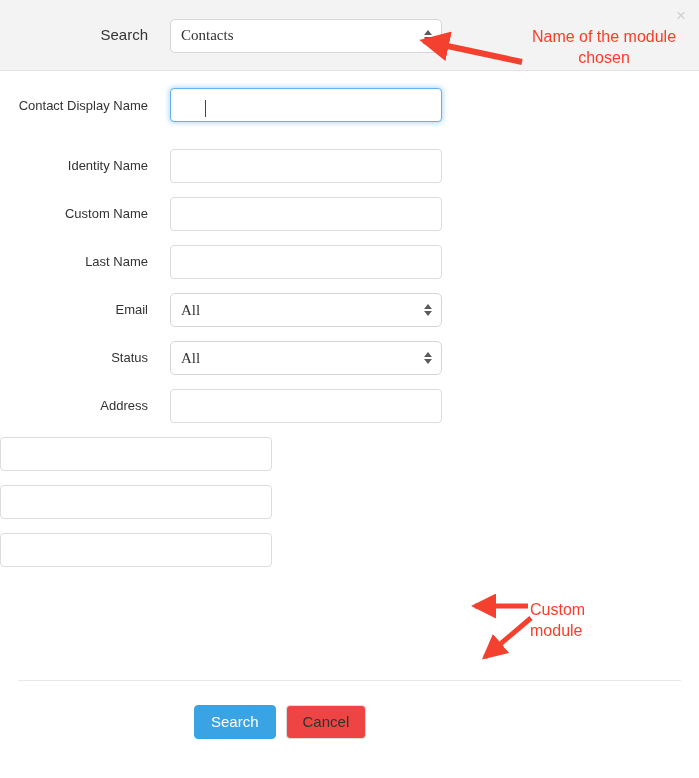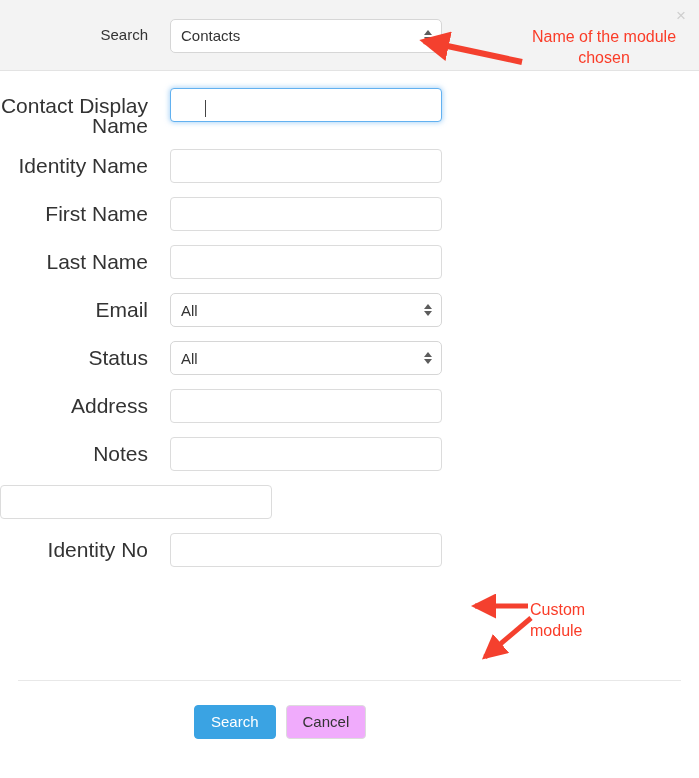--- a/index.html
+++ b/index.html
@@ -60,37 +60,37 @@
   .form-row {
     display: flex;
     align-items: center;
     height: 48px;
   }
   .form-row.tall { height: 54px; align-items: flex-start; }
   .field-label {
     width: 170px;
     text-align: right;
     padding-right: 22px;
-    font-size: 21px;
+    font-size: 13px;
     color: #333;
     line-height: 20px;
     flex: 0 0 170px;
   }
   .form-row.tall .field-label { padding-top: 8px; }
   .field-control { flex: 0 0 316px; }
 
   input.text-field,
   .select-field {
     display: block;
     width: 272px;
     height: 34px;
     border: 1px solid #dcdcdc;
     border-radius: 4px;
     background: #ffffff;
-    font-family: Liberation Sans, sans-serif;
+    font-family: Liberation Serif, serif;
     font-size: 15px;
     color: #333;
     padding: 0 10px;
     outline: none;
   }
   input.text-field::placeholder { color: #b7b7b7; }
 
   input.text-field.focused {
     border: 1px solid #62b1f0;
     box-shadow: 0 0 5px 1px rgba(110,180,240,0.55);
@@ -167,21 +167,21 @@
     border-radius: 4px;
     cursor: pointer;
     line-height: 32px;
   }
   .btn-primary {
     background: #3aa3e3;
     border: 1px solid #3aa3e3;
     color: #ffffff;
   }
   .btn-default {
-    background: #f0abfc;
+    background: #ef4444;
     border: 1px solid #dcdcdc;
     color: #333333;
   }
 
   
   .annotations {
     position: absolute;
     left: 0; top: 0;
     width: 582px; height: 778px;
     pointer-events: none;
@@ -231,21 +231,21 @@
         <input type="text" class="text-field focused" placeholder="" style="">
       </div>
     </div>
     <div class="form-row">
       <div class="field-label">Identity Name</div>
       <div class="field-control">
         <input type="text" class="text-field" placeholder="" style="">
       </div>
     </div>
     <div class="form-row">
-      <div class="field-label">First Name</div>
+      <div class="field-label">Custom Name</div>
       <div class="field-control">
         <input type="text" class="text-field" placeholder="" style="">
       </div>
     </div>
     <div class="form-row">
       <div class="field-label">Last Name</div>
       <div class="field-control">
         <input type="text" class="text-field" placeholder="" style="">
       </div>
     </div>
@@ -273,32 +273,30 @@
         </div>
       </div>
     </div>
     <div class="form-row">
       <div class="field-label">Address</div>
       <div class="field-control">
         <input type="text" class="text-field" placeholder="" style="">
       </div>
     </div>
     <div class="form-row">
-      <div class="field-label">Notes</div>
-      <div class="field-control">
-        <input type="text" class="text-field" placeholder="" style="">
-      </div>
-    </div>
-    <div class="form-row">
-      <div class="field-control">
-        <input type="text" class="text-field" placeholder="" style="">
-      </div>
-    </div>
-    <div class="form-row">
-      <div class="field-label">Identity No</div>
+      <div class="field-control">
+        <input type="text" class="text-field" placeholder="" style="">
+      </div>
+    </div>
+    <div class="form-row">
+      <div class="field-control">
+        <input type="text" class="text-field" placeholder="" style="">
+      </div>
+    </div>
+    <div class="form-row">
       <div class="field-control">
         <input type="text" class="text-field" placeholder="" style="">
       </div>
     </div>
   </div>
 
 <div class="modal-footer">
   <div class="footer-divider"></div>
   <div class="footer-buttons">
     <button class="btn btn-primary">Search</button>

